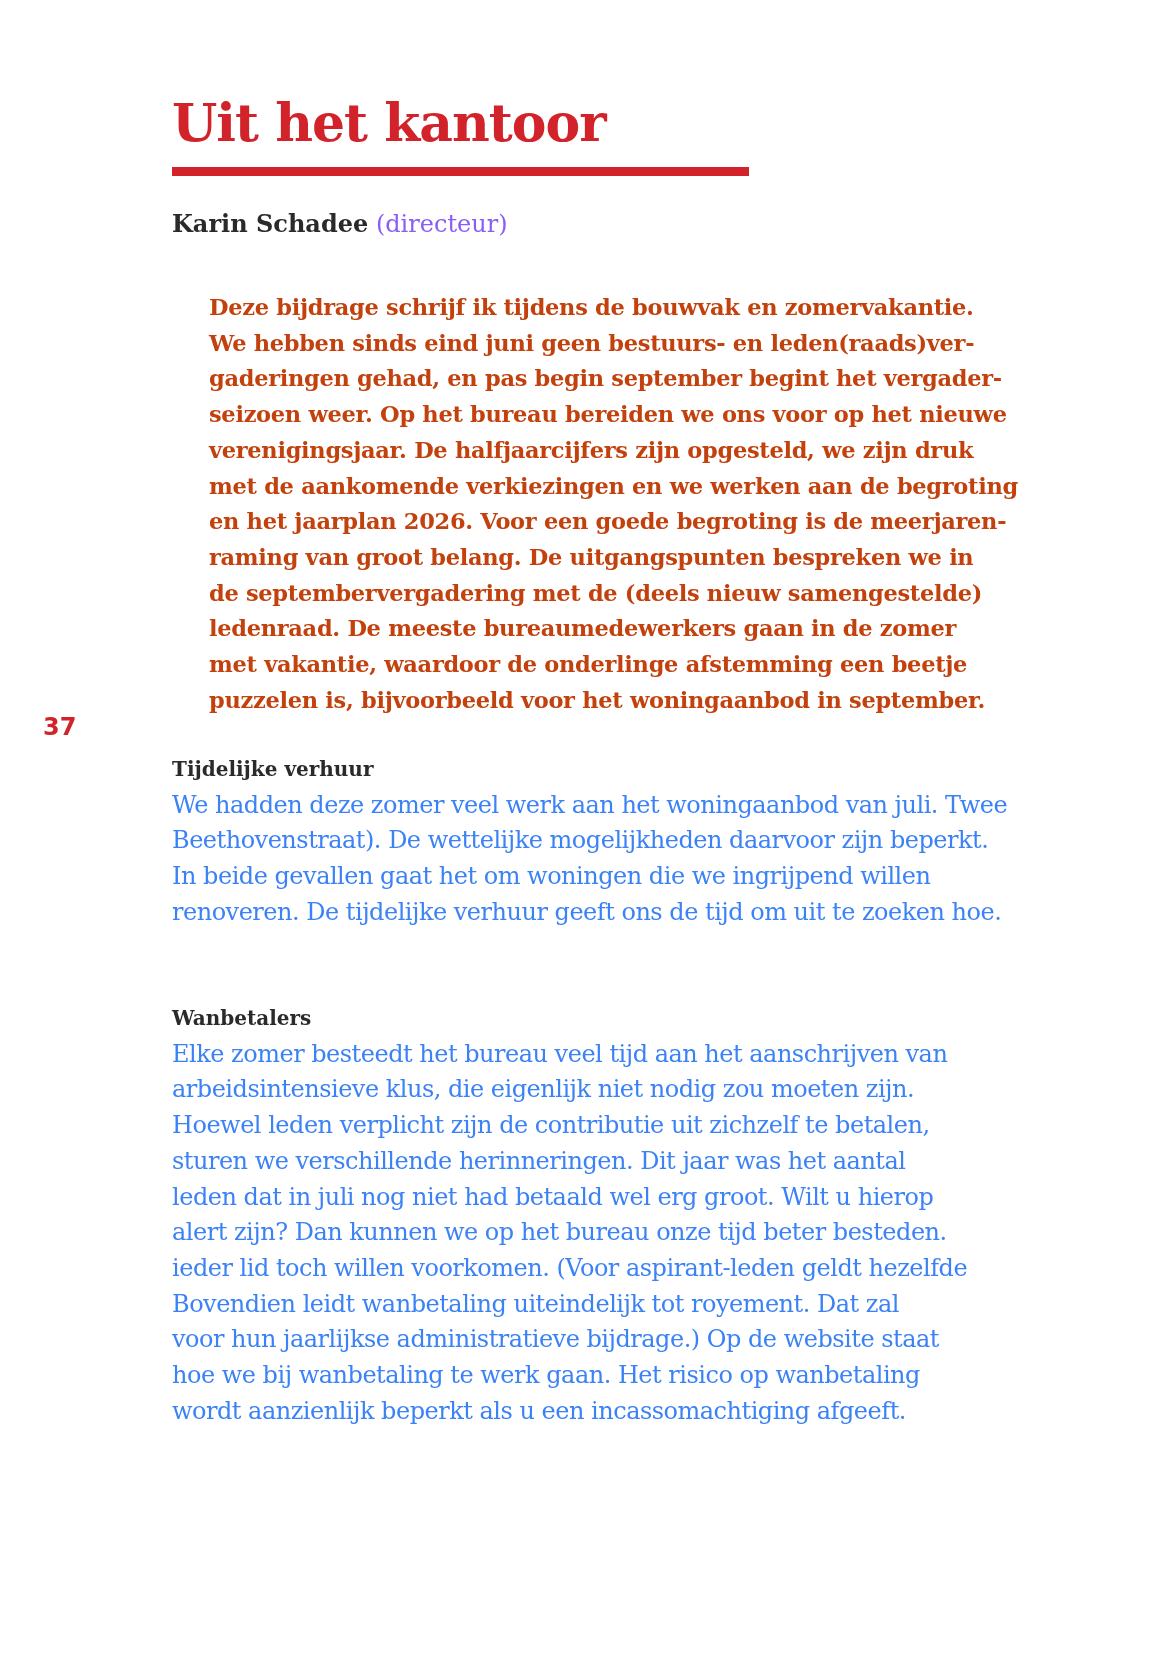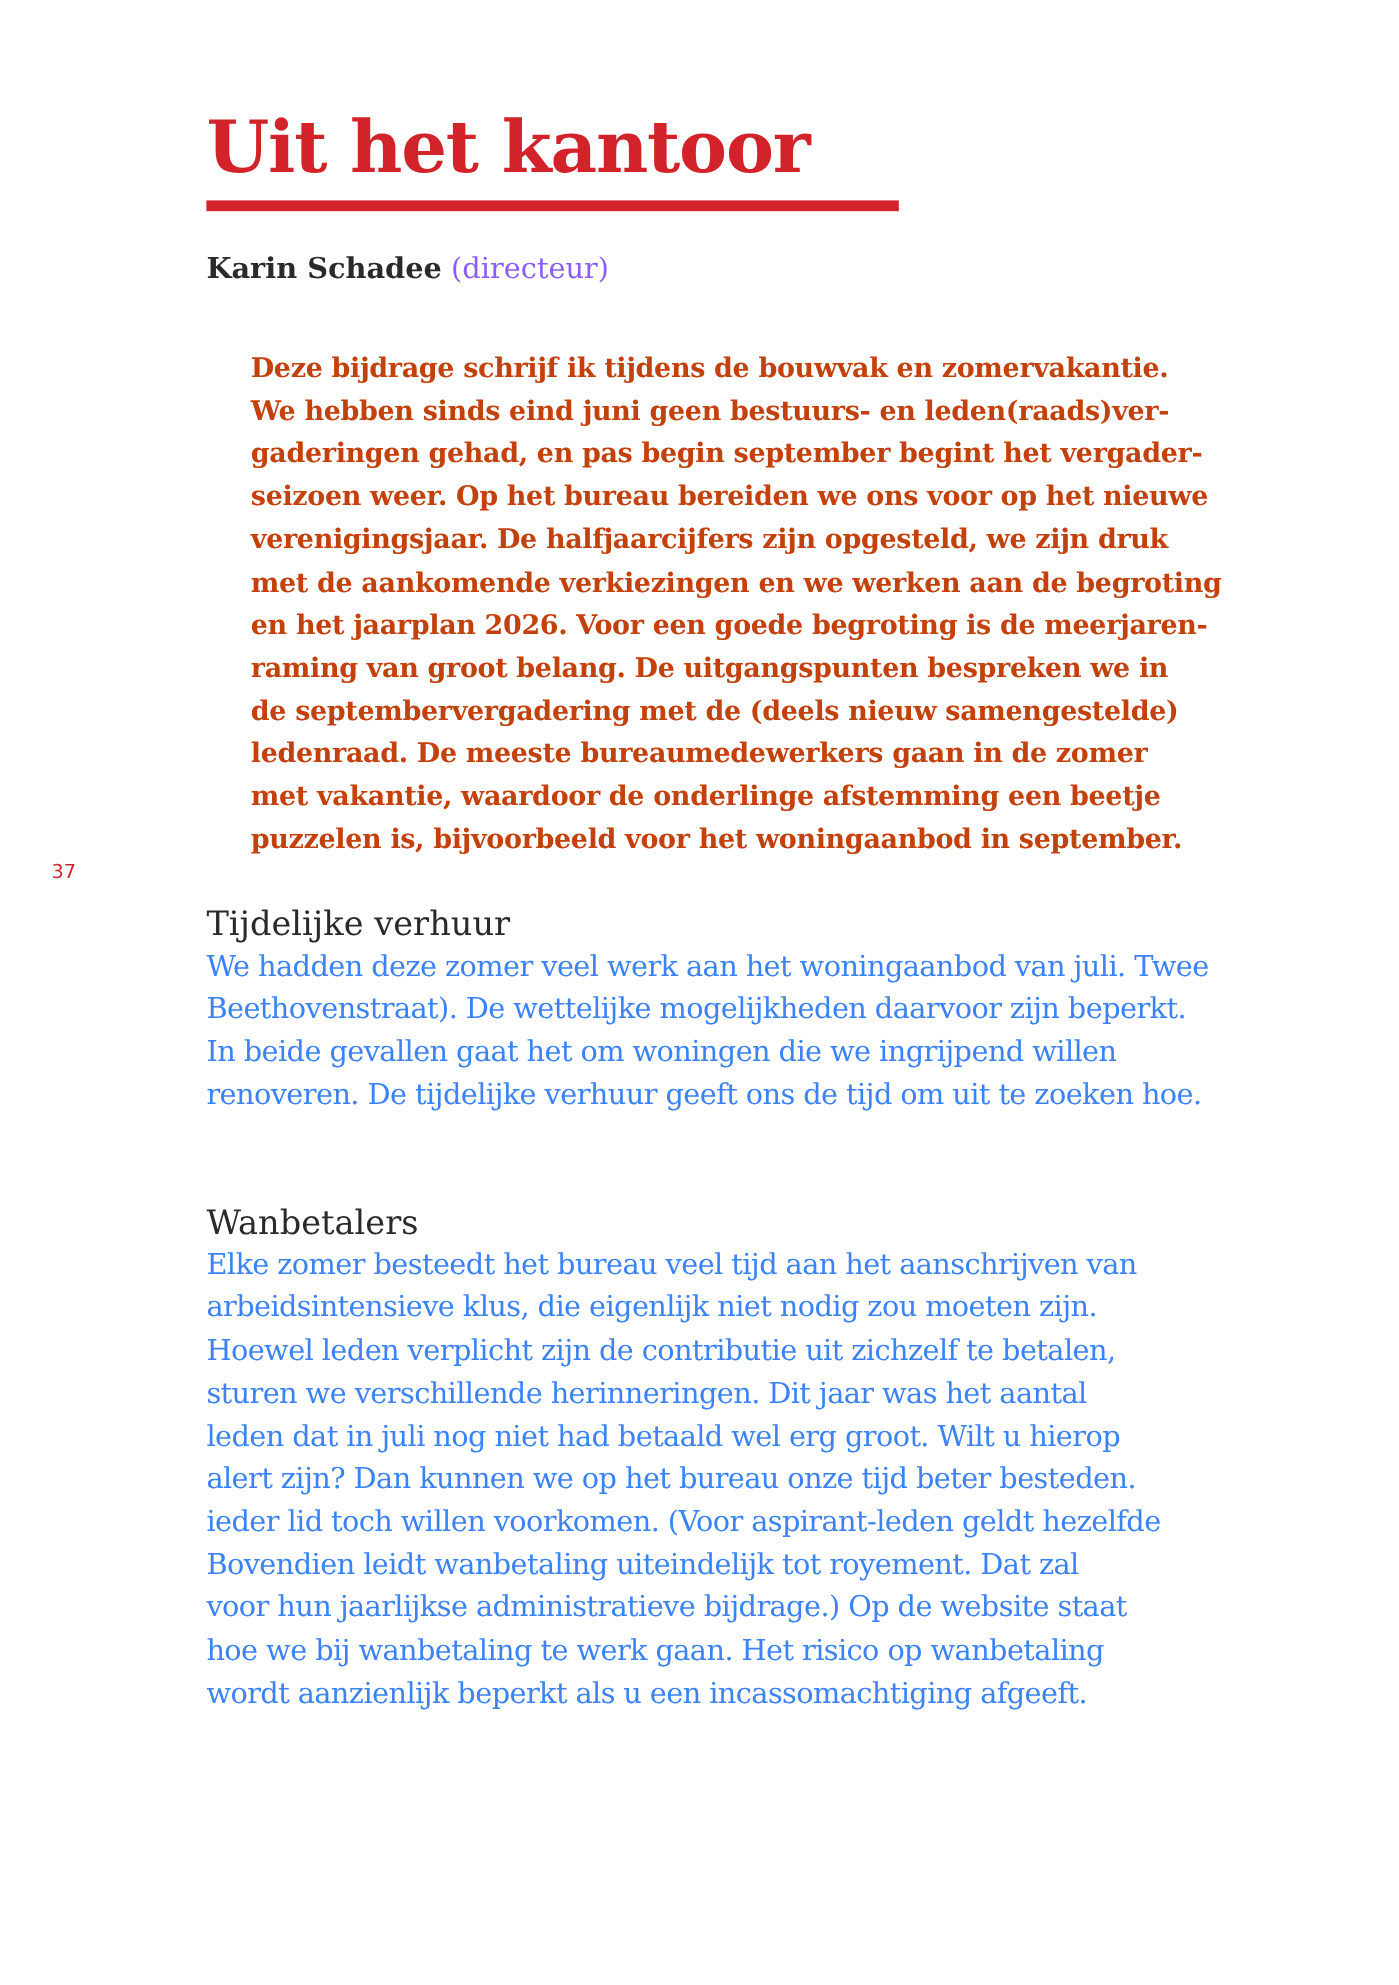--- a/index.html
+++ b/index.html
@@ -14,21 +14,21 @@
       overflow: hidden;
       font-family: "DejaVu Serif", serif;
     }
     .page-title {
       position: absolute;
       left: 172px;
       top: 78px;
       margin: 0;
       font-family: "DejaVu Serif", serif;
       font-weight: bold;
-      font-size: 60px;
+      font-size: 52px;
       line-height: 90px;
       color: #d2232a;
       letter-spacing: -1px;
       white-space: nowrap;
     }
     .title-rule {
       position: absolute;
       left: 172px;
       top: 167px;
       width: 577px;
@@ -57,34 +57,34 @@
       font-size: 22.5px;
       line-height: 35.7px;
       color: #c2410c;
     }
     .intro .line { display: block; white-space: nowrap; letter-spacing: -0.3px; }
     .page-number {
       position: absolute;
       left: 43px;
       top: 715px;
       font-family: "DejaVu Sans", sans-serif;
-      font-weight: normal;
-      font-size: 16px;
+      font-weight: bold;
+      font-size: 24px;
       line-height: 24px;
       color: #d2232a;
     }
     .section {
       position: absolute;
       left: 172px;
       width: 840px;
     }
     .section-heading {
       margin: 0;
-      font-weight: normal;
-      font-size: 28px;
+      font-weight: bold;
+      font-size: 20px;
       line-height: 35.7px;
       color: #2a2a2a;
       white-space: nowrap;
     }
     .section-body {
       margin: 0;
       font-size: 24px;
       line-height: 35.7px;
       color: #3b82f6;
     }

